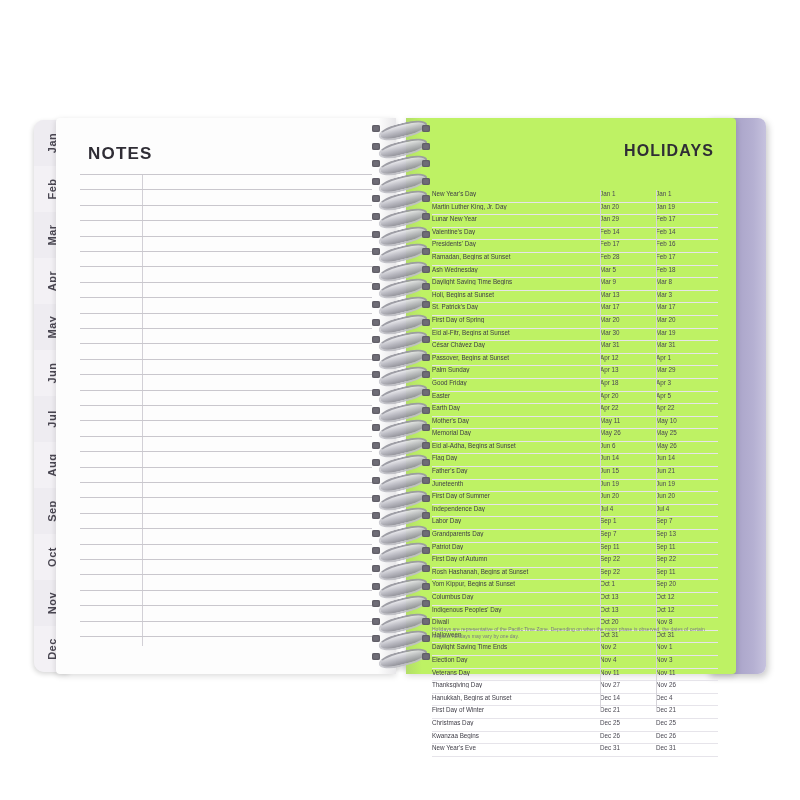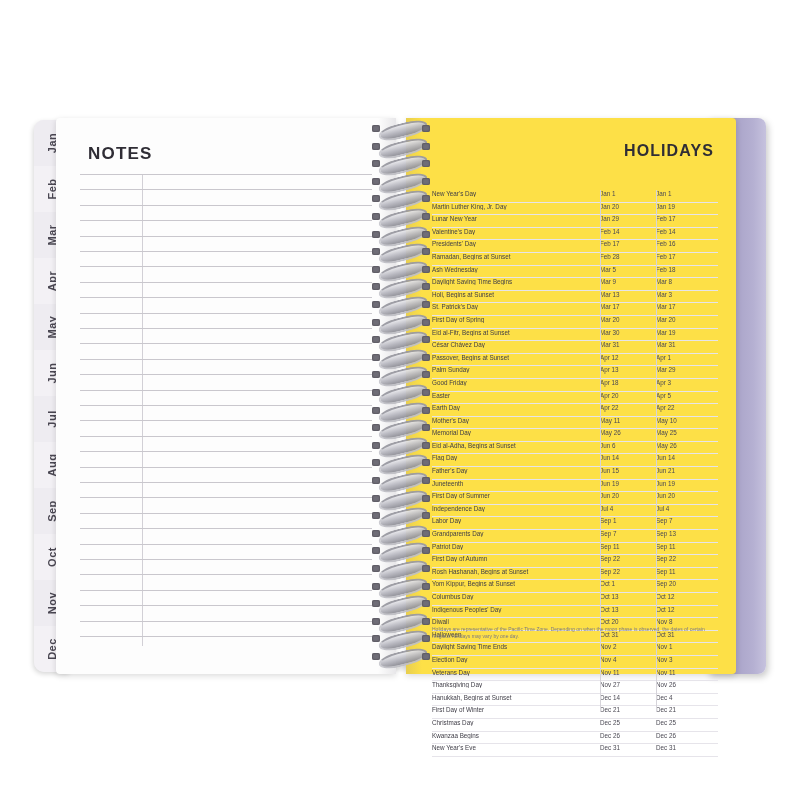--- a/index.html
+++ b/index.html
@@ -99,21 +99,21 @@
     background: linear-gradient(90deg, rgba(0,0,0,0) 0%, rgba(120,115,130,0.16) 100%);
   }
 
   
   .page-right {
     position: absolute;
     left: 372px;
     top: 0;
     width: 330px;
     height: 556px;
-    background: #fde047;
+    background: #bef264;
     border-radius: 0 4px 4px 0;
     box-shadow: 0 2px 6px rgba(0,0,0,0.14);
   }
   .page-right:before {
     content: "";
     position: absolute;
     left: 0; top: 0; bottom: 0;
     width: 16px;
     background: linear-gradient(270deg, rgba(0,0,0,0) 0%, rgba(120,115,130,0.16) 100%);
   }

